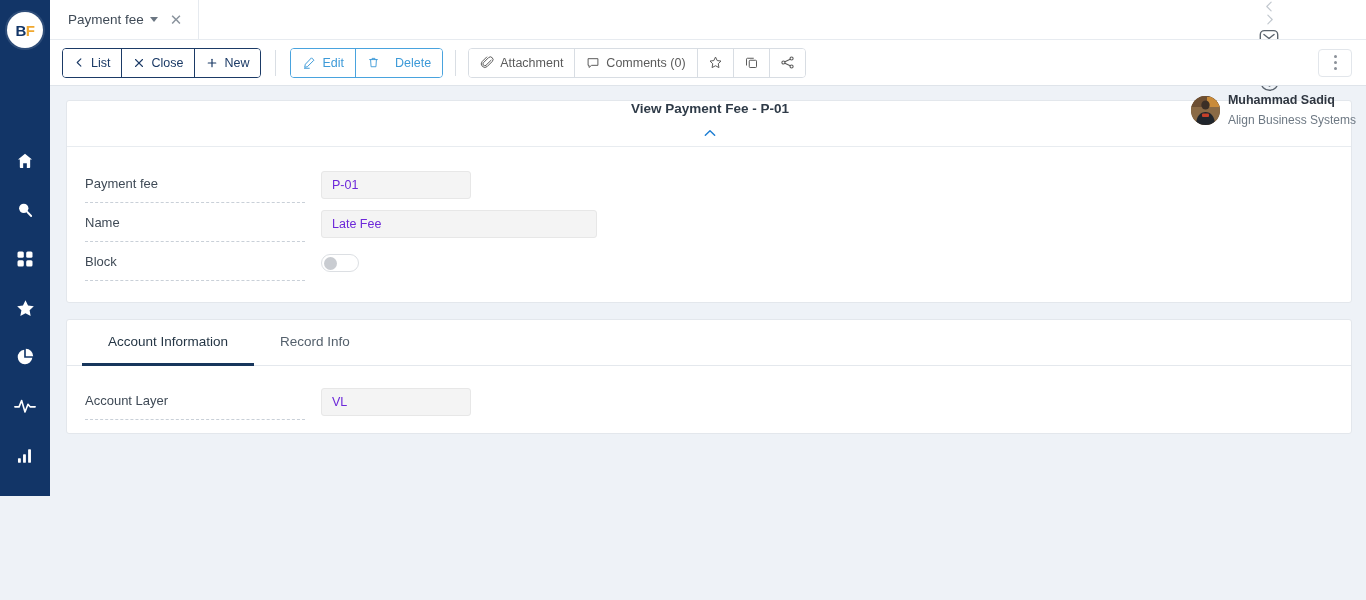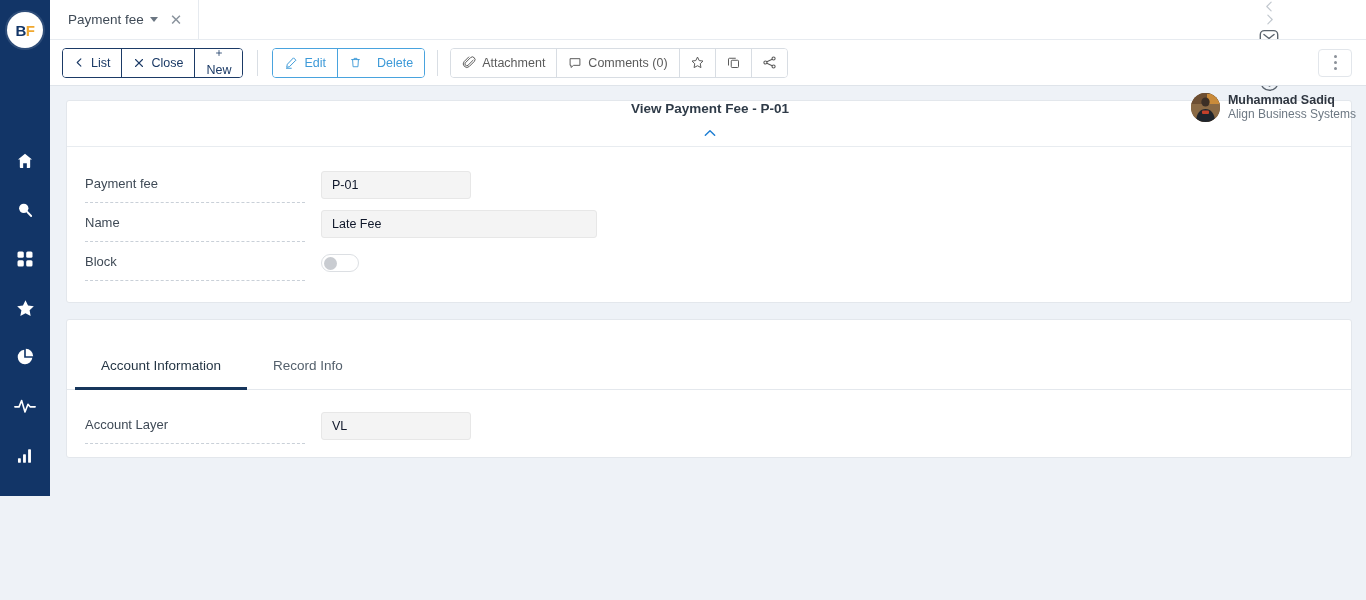--- a/index.html
+++ b/index.html
@@ -162,20 +162,21 @@
   .user-name {
     font-size: 12.5px;
     font-weight: bold;
     color: #2f3640;
     white-space: nowrap;
   }
   .user-org {
     font-size: 12px;
     color: #6d7883;
     white-space: nowrap;
+    margin-top: 7px;
   }
 
   
   .toolbar {
     height: 47px;
     flex: 0 0 47px;
     background: #ffffff;
     border-top: 1px solid #e7ebf0;
     border-bottom: 1px solid #dfe4ea;
     display: flex;
@@ -200,21 +201,21 @@
     align-items: center;
     gap: 6px;
     padding: 0 11px;
     font-size: 12.5px;
     background: #ffffff;
     cursor: pointer;
     white-space: nowrap;
     border-right: 1px solid transparent;
   }
   .btn-group.navy .tbtn { color: #1b3a66; border-right: 1px solid #1b3a66; }
-  .btn-group.navy .tbtn:last-child { border-right: none; flex-direction: column; }
+  .btn-group.navy .tbtn:last-child { border-right: none; }
   .btn-group.blue .tbtn { color: #3d9ad8; border-right: 1px solid #49a3de; }
   .btn-group.blue .tbtn:last-child { border-right: none; gap: 15px; }
   .btn-group.grey .tbtn { color: #5b5b5b; border-right: 1px solid #d8dde3; }
   .btn-group.grey .tbtn:last-child { border-right: none; }
   .tbtn.icononly { padding: 0 10px; }
 
   .tb-sep {
     width: 1px;
     height: 26px;
     background: #d9dee4;
@@ -301,21 +302,21 @@
   }
   .finput {
     height: 28px;
     background: #f4f4f4;
     border: 1px solid #e7e7e7;
     border-radius: 3px;
     display: flex;
     align-items: center;
     padding: 0 10px;
     font-size: 12.5px;
-    color: #0f172a;
+    color: #6d28d9;
     cursor: default;
   }
   .finput.w150 { width: 150px; }
   .finput.w340 { width: 276px; }
 
   .toggle {
     width: 38px; height: 18px;
     border-radius: 9px;
     background: #ffffff;
     border: 1px solid #dcdfe3;
@@ -330,22 +331,21 @@
     background: #c9ccd1;
   }
 
   
   .card2 { margin-top: 16px; }
   .tabbar {
     display: flex;
     align-items: stretch;
     height: 46px;
     border-bottom: 1px solid #e4e8ed;
-    padding-left: 8px;
-    margin-top: 24px;
+    padding-left: 15px;
   }
   .ftab {
     display: flex;
     align-items: center;
     justify-content: center;
     padding: 0 26px;
     font-size: 13.5px;
     color: #54606c;
     cursor: pointer;
     border-bottom: 3px solid transparent;

